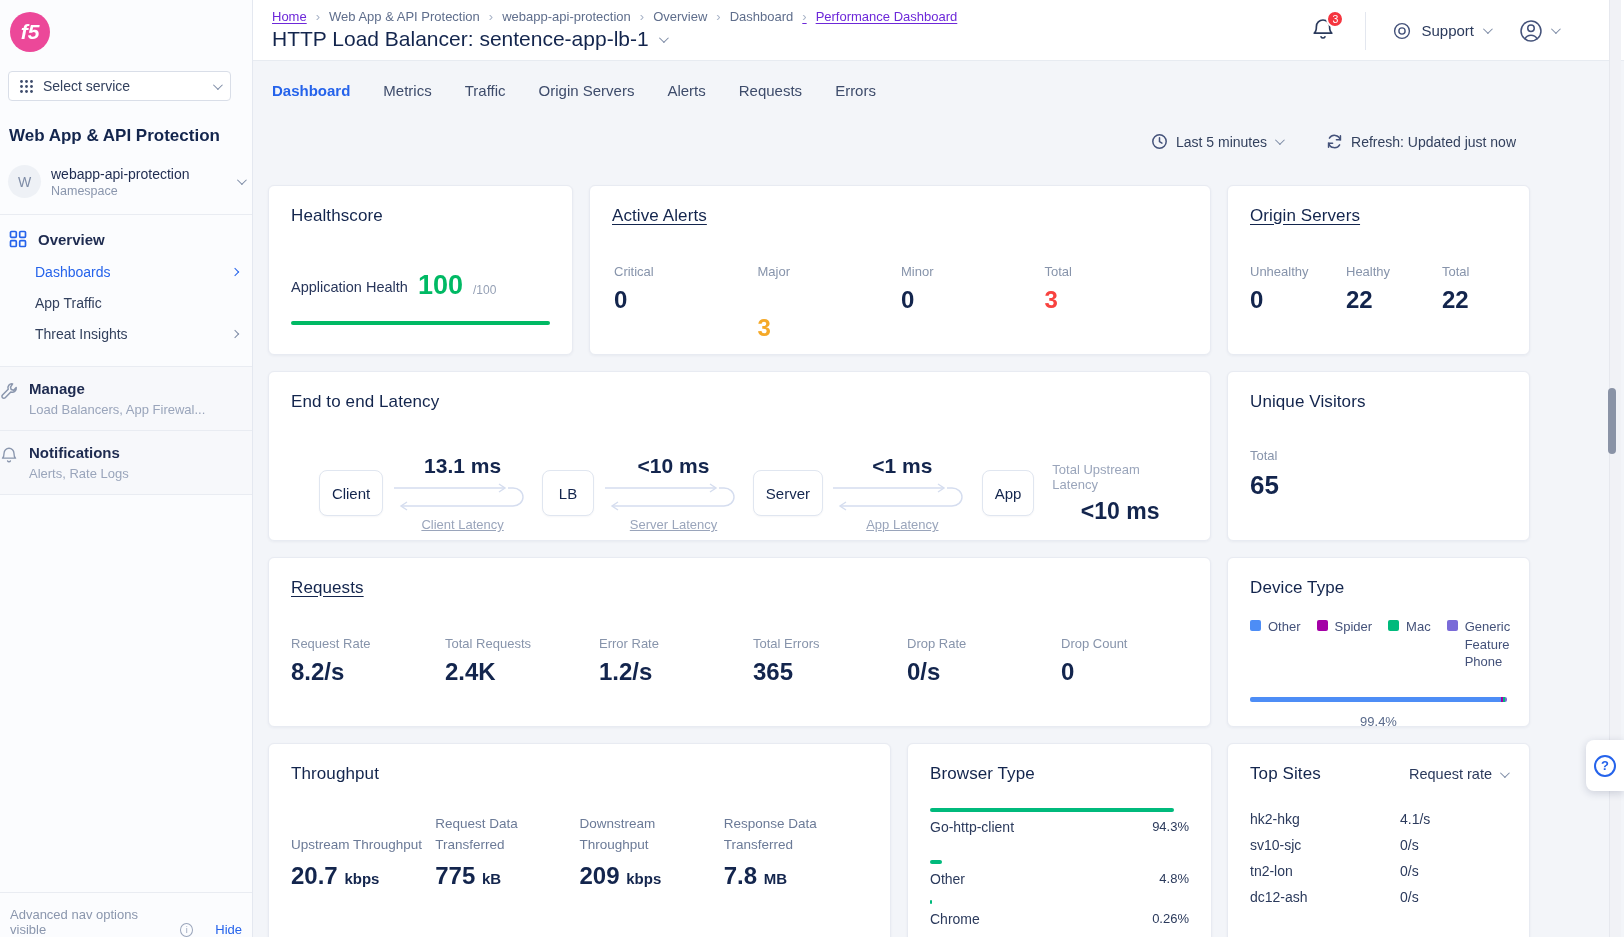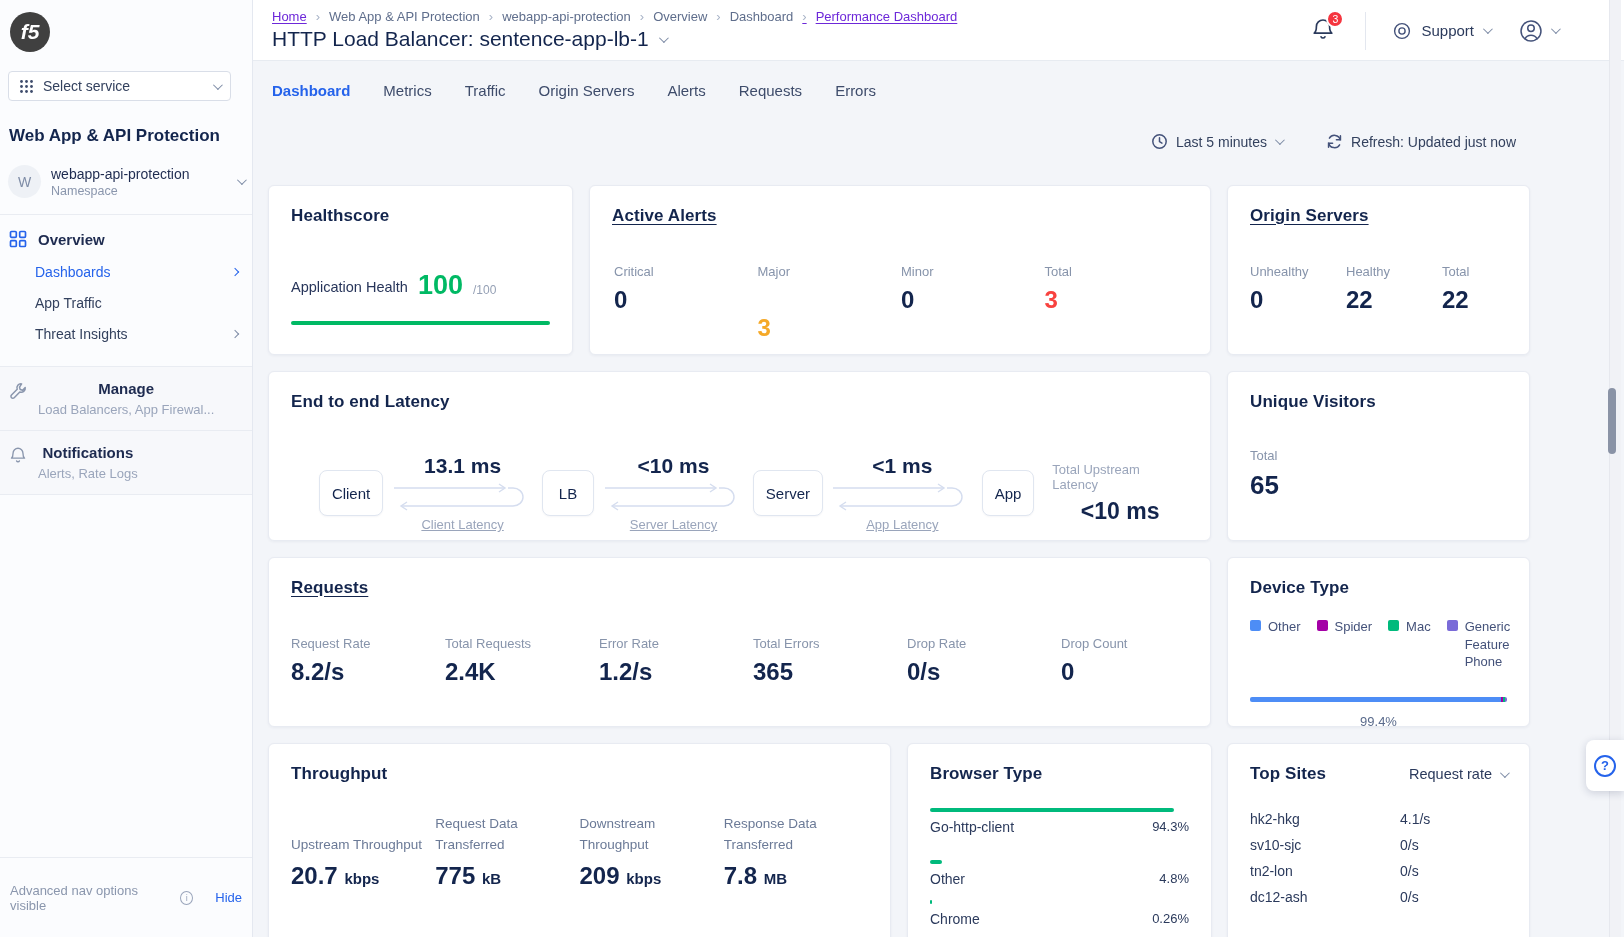--- a/index.html
+++ b/index.html
@@ -5,50 +5,50 @@
   * { box-sizing: border-box; margin: 0; padding: 0; }
   html,body { width:1624px; height:937px; overflow:hidden; }
   body { font-family:"Liberation Sans", sans-serif; background:#F3F5F9; color:#13254D; position:relative; }
 
   
   .chev { display:inline-block; width:7px; height:7px; border-right:1.6px solid #7E8CA6; border-bottom:1.6px solid #7E8CA6; }
   .chev.down { transform:rotate(45deg) translateY(-2px); }
   .chev.right { transform:rotate(-45deg); }
   .chev.blue { border-color:#2563EB; }
   .card { position:absolute; background:#fff; border:1px solid #E8EBF2; border-radius:6px; box-shadow:0 1px 3px rgba(20,35,80,.05); padding:20px 22px; }
-  .card-title { font-size:17px; font-weight:700; color:#13254D; letter-spacing:.1px; }
+  .card-title { font-size:17px; font-weight:400; color:#13254D; letter-spacing:.1px; }
   .card-title.link { text-decoration:underline; text-underline-offset:3px; cursor:pointer; }
   .m-label { font-size:13px; color:#8794AB; }
   .m-value { font-size:24px; font-weight:700; color:#13254D; margin-top:7px; }
   .c-green { color:#00B964; } .c-amber { color:#F5A928; } .c-red { color:#F8423F; }
 
   
   .sidebar { position:absolute; left:0; top:0; width:253px; height:100%; background:#FBFCFE; border-right:1px solid #E4E8F0; }
-  .logo { width:40px; height:40px; border-radius:50%; background:#404040; color:#fff; font-weight:700; font-style:italic; font-size:21px; display:flex; align-items:center; justify-content:center; margin:12px 0 0 10px; cursor:pointer; }
+  .logo { width:40px; height:40px; border-radius:50%; background:#ec4899; color:#fff; font-weight:700; font-style:italic; font-size:21px; display:flex; align-items:center; justify-content:center; margin:12px 0 0 10px; cursor:pointer; }
   .select-service { display:flex; align-items:center; gap:9px; width:223px; height:30px; margin:19px 0 0 8px; background:#fff; border:1px solid #D9DEE8; border-radius:4px; padding:0 10px; font-size:14px; color:#33415E; cursor:pointer; font-family:inherit; }
   .select-service .chev { margin-left:auto; }
   .product-title { font-size:17px; font-weight:700; color:#13254D; margin:25px 0 0 9px; }
   .ns-row { display:flex; align-items:center; gap:10px; margin:19px 8px 0 8px; cursor:pointer; }
   .ns-avatar { width:33px; height:33px; border-radius:50%; background:#EEF1F6; color:#7E8CA6; font-size:14px; display:flex; align-items:center; justify-content:center; flex:0 0 auto; }
   .ns-name { font-size:14px; color:#1E2B50; }
   .ns-type { font-size:12.5px; color:#8A96AD; margin-top:2px; }
   .ns-row .chev { margin-left:auto; }
   .side-div { border:none; border-top:1px solid #E9ECF2; margin-top:16px; }
   .nav-head { display:flex; align-items:center; gap:11px; margin:15px 0 0 9px; font-size:15px; font-weight:600; color:#1E2B50; cursor:pointer; }
   .nav-item { display:flex; align-items:center; margin:0 14px 0 35px; height:31px; font-size:14px; color:#33415E; text-decoration:none; cursor:pointer; }
   .nav-item:first-of-type { margin-top:8px; }
   .nav-item.active { color:#2563EB; }
   .nav-item .chev { margin-left:auto; width:6px; height:6px; }
-  .nav-block { display:flex; gap:11px; padding:13px 9px; background:#F7F8FB; border-top:1px solid #E9ECF2; cursor:pointer;text-align:center; }
+  .nav-block { display:flex; gap:11px; padding:13px 0; background:#F7F8FB; border-top:1px solid #E9ECF2; cursor:pointer; }
   .nav-block.first { margin-top:17px; }
   .nav-block.last { border-bottom:1px solid #E9ECF2; }
   .nav-block-title { font-size:15px; font-weight:600; color:#1E2B50; }
   .nav-block-sub { font-size:13px; color:#9AA5BB; margin-top:5px; }
   .nav-block svg { margin-top:2px; flex:0 0 auto; }
-  .sidebar-footer { position:absolute; bottom:0; left:0; right:0; height:80px; border-top:1px solid #E9ECF2; display:flex; align-items:center; gap:16px; padding:0 10px; font-size:13px; color:#8A96AD; }
+  .sidebar-footer { position:absolute; bottom:0; left:0; right:0; height:45px; border-top:1px solid #E9ECF2; display:flex; align-items:flex-end; gap:16px; padding:0 10px; font-size:13px; color:#8A96AD; }
   .info-i { display:inline-flex; width:14px; height:14px; border:1px solid #9AA5BB; border-radius:50%; align-items:center; justify-content:center; font-size:9px; color:#9AA5BB; }
   .info-i::after { content:"i"; }
   .hide-link { color:#2563EB; text-decoration:none; cursor:pointer; margin-left:6px; }
 
   
   .header { position:absolute; left:253px; top:0; right:0; height:61px; background:#fff; border-bottom:1px solid #E7EBF1; }
   .breadcrumbs { position:absolute; left:19px; top:9px; font-size:13px; color:#5F6E8C; display:flex; align-items:center; }
   .crumb { text-decoration:none; color:#5F6E8C; cursor:pointer; }
   .crumb.first, .crumb.last { color:#6d28d9; text-decoration:underline; text-underline-offset:2px; }
   .crumb + .crumb::before { content:"›"; color:#A8B3C7; margin:0 9px; display:inline-block; text-decoration:none; }

